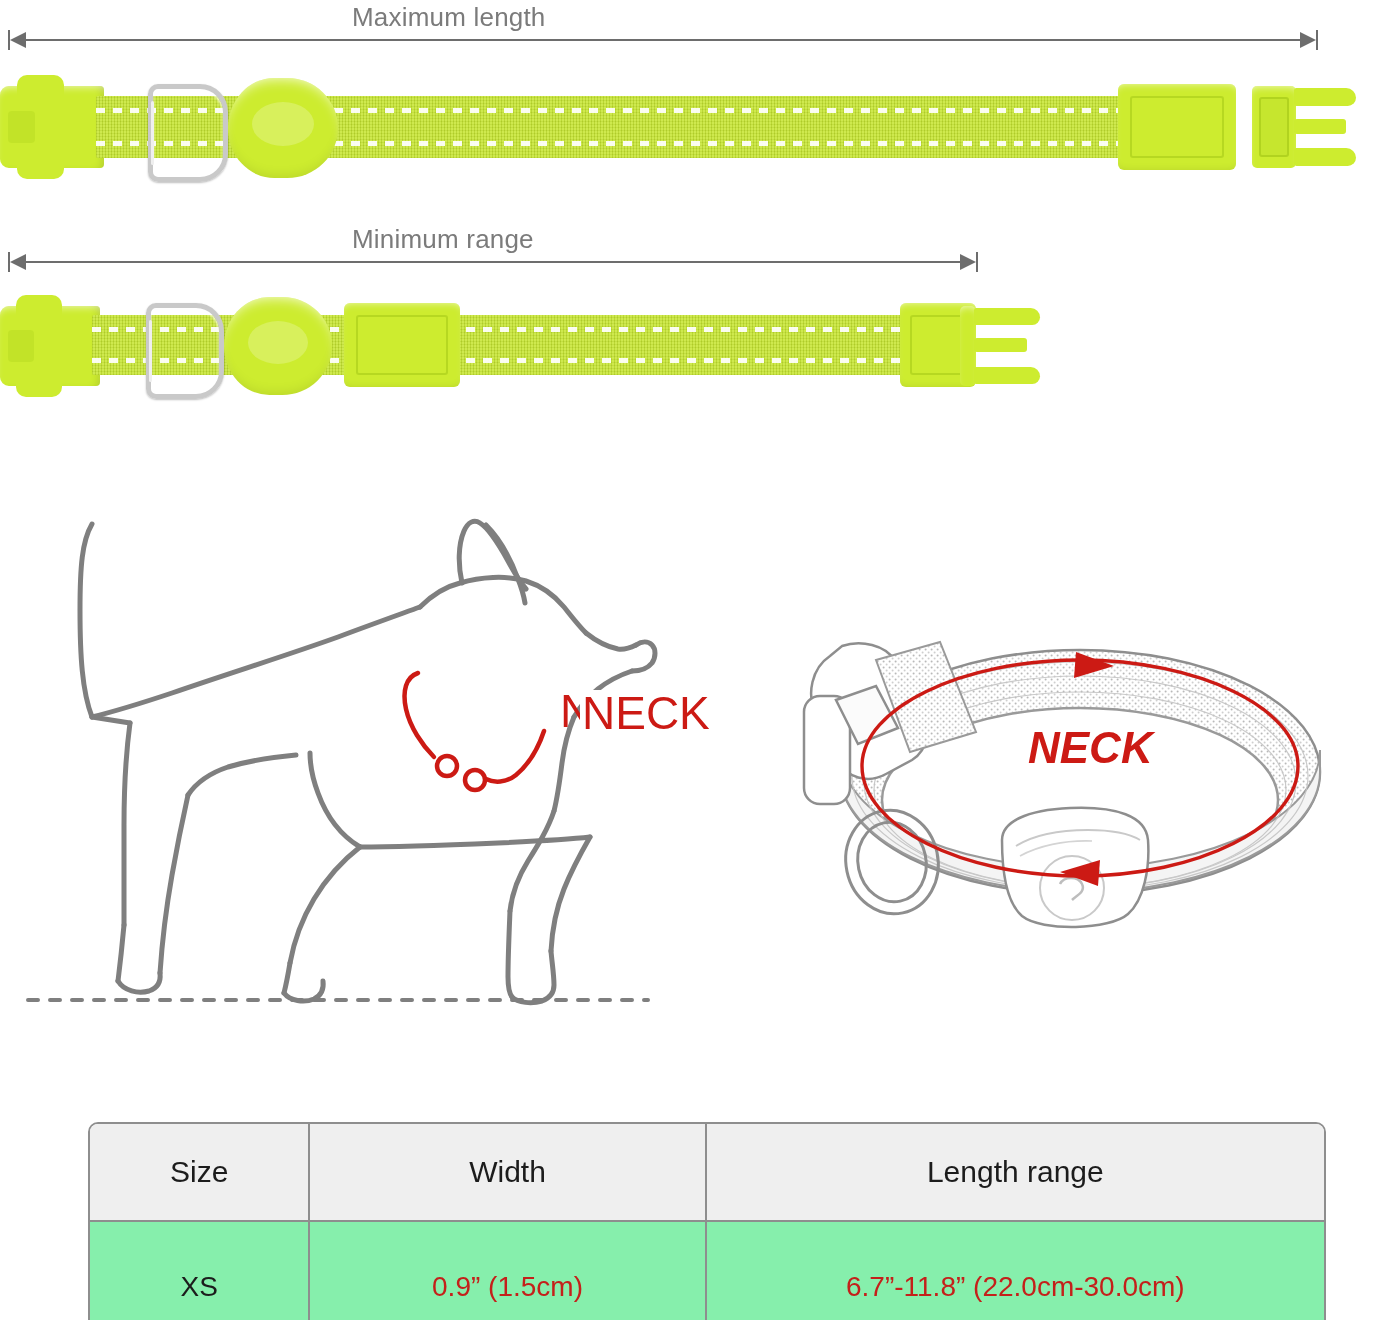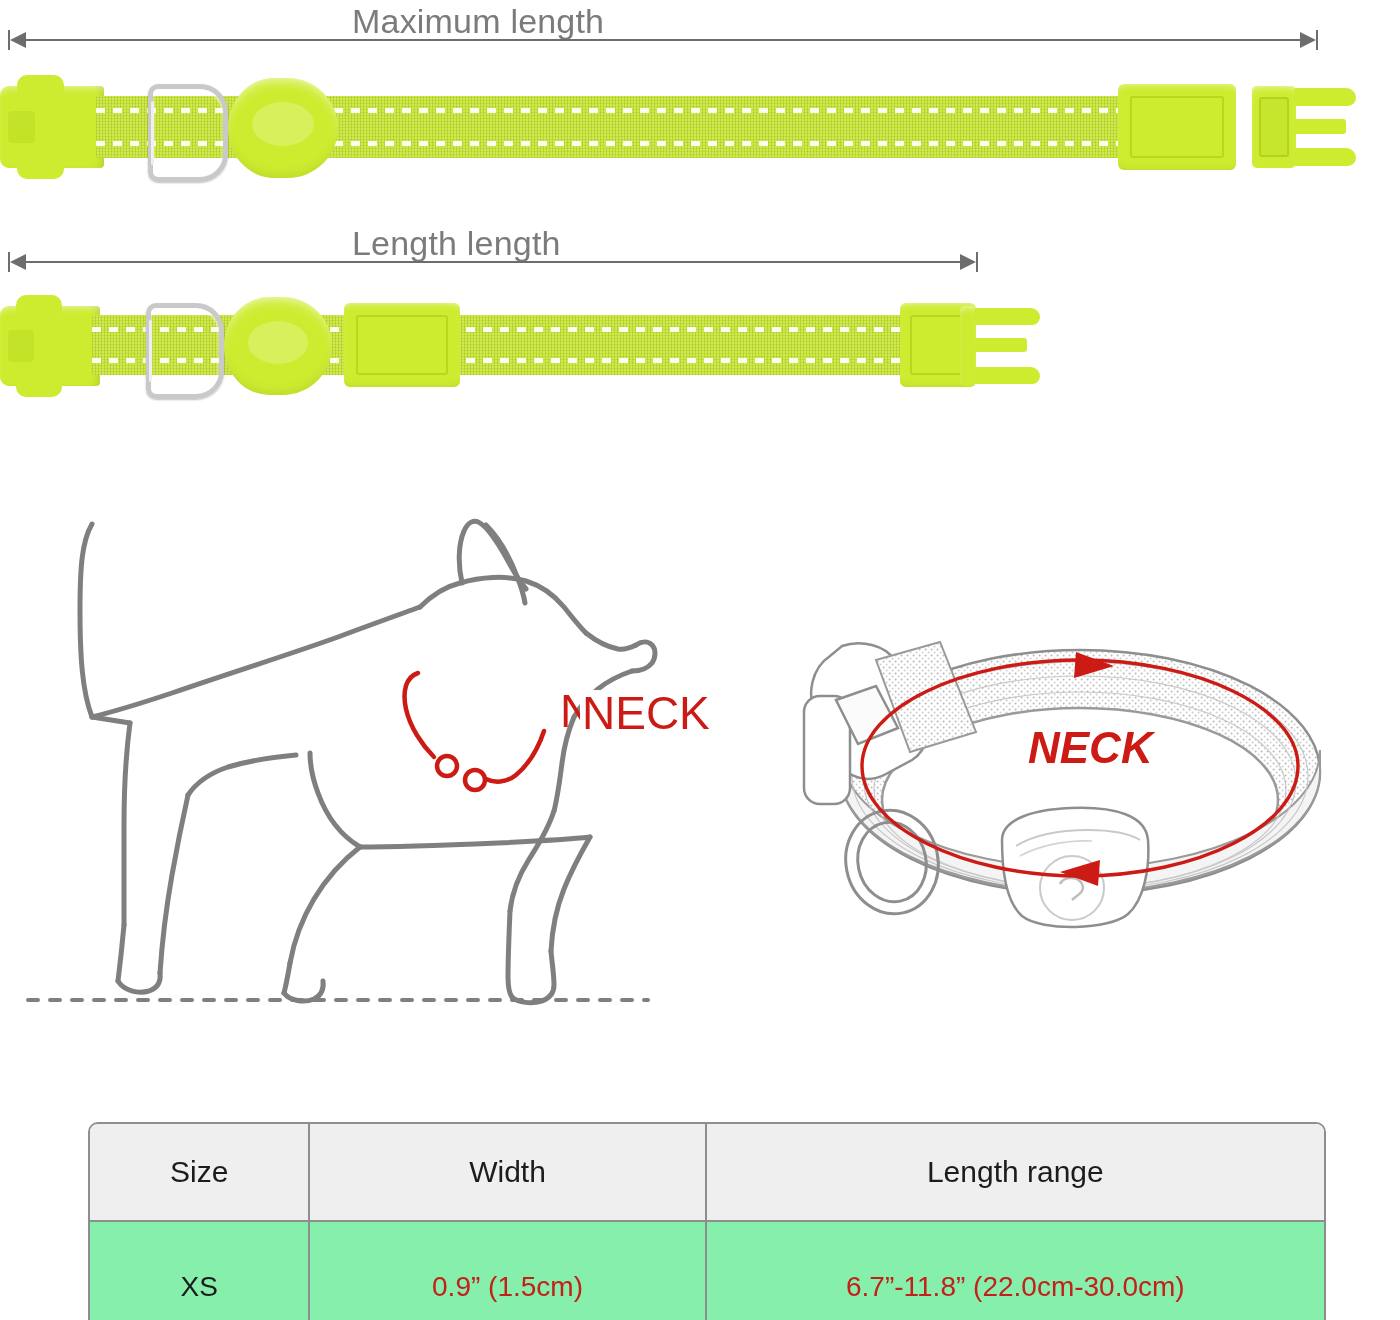--- a/index.html
+++ b/index.html
@@ -6,21 +6,21 @@
   body{
     width:1400px;height:1320px;position:relative;overflow:hidden;
     font-family:"Liberation Sans", sans-serif;
     -webkit-font-smoothing:antialiased;
   }
   .abs{position:absolute;}
 
   
   .dim-title{
     position:absolute;
-    font-size:34px;
+    font-size:26px;
     color:#7b7b7b;
     font-family:"Liberation Sans", sans-serif;
     letter-spacing:.2px;
     white-space:nowrap;
   }
 
   
   .dimline{position:absolute;height:24px;}
   .dimline .shaft{
     position:absolute;left:6px;right:6px;top:11px;height:2px;background:#6d6d6d;
@@ -179,21 +179,21 @@
   <div class="buckle-m" style="left:1252px;top:24px;width:104px;height:82px;">
     <div class="frame">
       <div class="slot"></div>
     </div>
     <div class="prong" style="left:40%;top:2%;width:60%;height:22%;border-radius:3px 12px 10px 3px;"></div>
     <div class="prong" style="left:40%;top:40%;width:50%;height:18%;"></div>
     <div class="prong" style="left:40%;bottom:2%;width:60%;height:22%;border-radius:3px 12px 10px 3px;"></div>
   </div>
 </div>
 
-<div class="dim-title" style="left:352px;top:224px;">Length length</div>
+<div class="dim-title" style="left:352px;top:224px;">Minimum range</div>
 
 <div class="dimline" style="left:8px;top:250px;width:970px;">
   <div class="tick l"></div>
   <div class="shaft"></div>
   <div class="head l"></div>
   <div class="head r"></div>
   <div class="tick r"></div>
 </div>
 
 <div class="collar" style="left:0px;top:282px;width:1040px;height:125px;">

